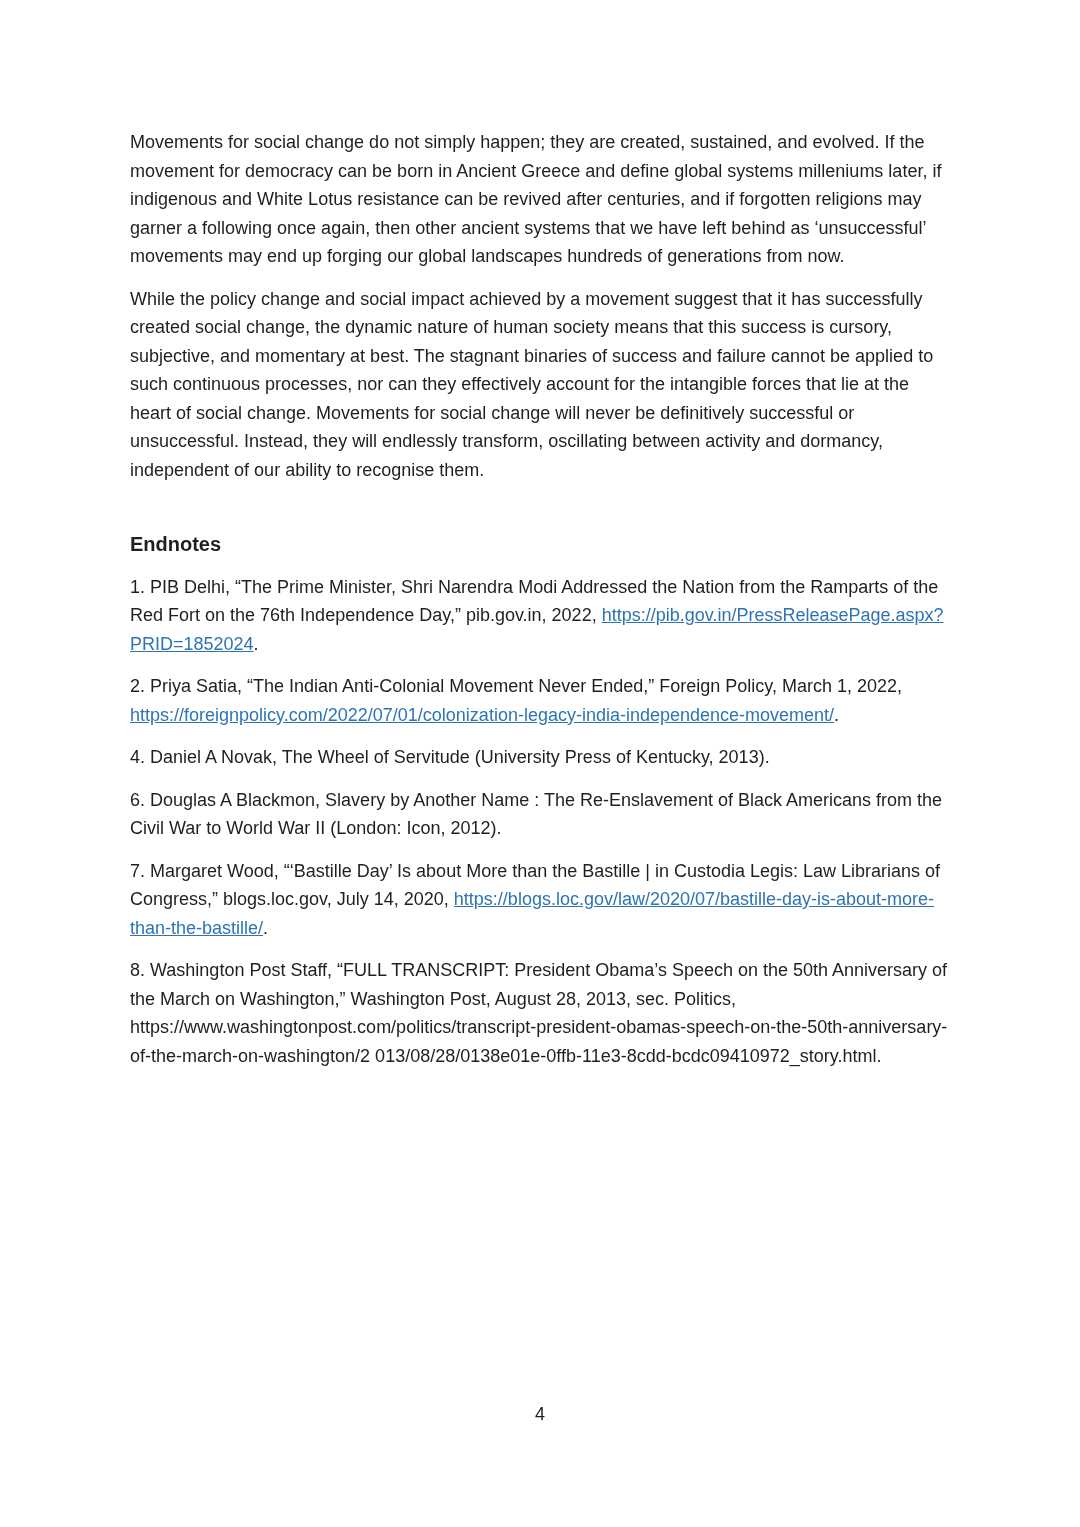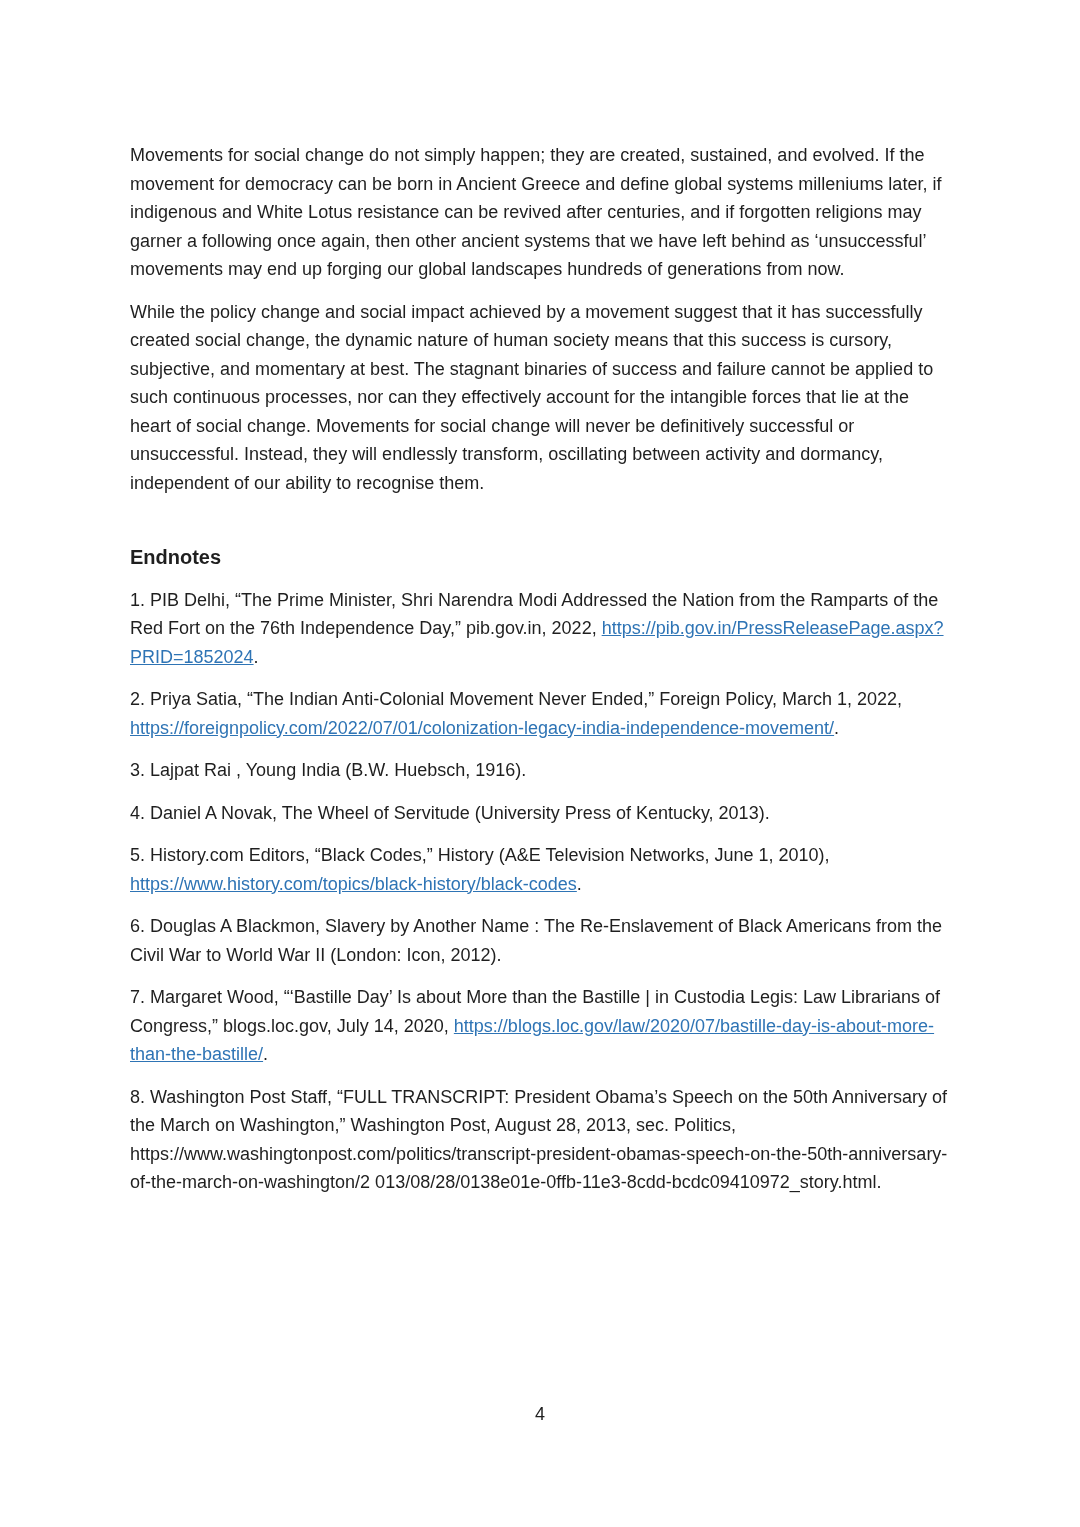--- a/index.html
+++ b/index.html
@@ -12,21 +12,21 @@
     width: 1080px;
     height: 1527px;
     background: #ffffff;
     font-family: "Liberation Sans", "DejaVu Sans", sans-serif;
     color: #1f1f1f;
     overflow: hidden;
   }
   .content {
     position: absolute;
     left: 130px;
-    top: 141px;
+    top: 128px;
     width: 824px;
   }
   .para {
     margin: 0 0 14px 0;
     font-size: 18px;
     line-height: 28.5px;
     text-align: left;
   }
   .endnotes-heading {
     font-size: 20px;
@@ -63,23 +63,21 @@
 <div class="page">
   <div class="content">
     <p class="para">Movements for social change do not simply happen; they are created, sustained, and evolved. If the movement for democracy can be born in Ancient Greece and define global systems milleniums later, if indigenous and White Lotus resistance can be revived after centuries, and if forgotten religions may garner a following once again, then other ancient systems that we have left behind as ‘unsuccessful’ movements may end up forging our global landscapes hundreds of generations from now.</p>
     <p class="para">While the policy change and social impact achieved by a movement suggest that it has successfully created social change, the dynamic nature of human society means that this success is cursory, subjective, and momentary at best. The stagnant binaries of success and failure cannot be applied to such continuous processes, nor can they effectively account for the intangible forces that lie at the heart of social change. Movements for social change will never be definitively successful or unsuccessful. Instead, they will endlessly transform, oscillating between activity and dormancy,  independent of our ability to recognise them.</p>
 
     <p class="endnotes-heading">Endnotes</p>
 
     <div>
         <p class="endnote"><span>1. PIB Delhi, “The Prime Minister, Shri Narendra Modi Addressed the Nation from the Ramparts of the Red Fort on the 76th Independence Day,” pib.gov.in, 2022, </span><a href="#" class="doclink">https://pib.gov.in/PressReleasePage.aspx?PRID=1852024</a><span>.</span></p>
         <p class="endnote"><span>2. Priya Satia, “The Indian Anti-Colonial Movement Never Ended,” Foreign Policy, March 1, 2022, </span><a href="#" class="doclink">https://foreignpolicy.com/2022/07/01/colonization-legacy-india-independence-movement/</a><span>.</span></p>
-        <p class="endnote"><span>3. Lajpat Rai , Young India (B.W. Huebsch, 1916).</span></p>
         <p class="endnote"><span>4. Daniel A Novak, The Wheel of Servitude (University Press of Kentucky, 2013).</span></p>
-        <p class="endnote"><span>5. History.com Editors, “Black Codes,” History (A&amp;E Television Networks, June 1, 2010), </span><a href="#" class="doclink">https://www.history.com/topics/black-history/black-codes</a><span>.</span></p>
         <p class="endnote"><span>6. Douglas A Blackmon, Slavery by Another Name : The Re-Enslavement of Black Americans from the Civil War to World War II (London: Icon, 2012).</span></p>
         <p class="endnote"><span>7. Margaret Wood, “‘Bastille Day’ Is about More than the Bastille | in Custodia Legis: Law Librarians of Congress,” blogs.loc.gov, July 14, 2020, </span><a href="#" class="doclink">https://blogs.loc.gov/law/2020/07/bastille-day-is-about-more-than-the-bastille/</a><span>.</span></p>
         <p class="endnote"><span>8. Washington Post Staff, “FULL TRANSCRIPT: President Obama’s Speech on the 50th Anniversary of the March on Washington,” Washington Post, August 28, 2013, sec. Politics, https://www.washingtonpost.com/politics/transcript-president-obamas-speech-on-the-50th-anniversary-of-the-march-on-washington/2 013/08/28/0138e01e-0ffb-11e3-8cdd-bcdc09410972_story.html.</span></p>
       </div>
   </div>
 
   <div class="page-number">4</div>
 </div>
 
 </body></html>

